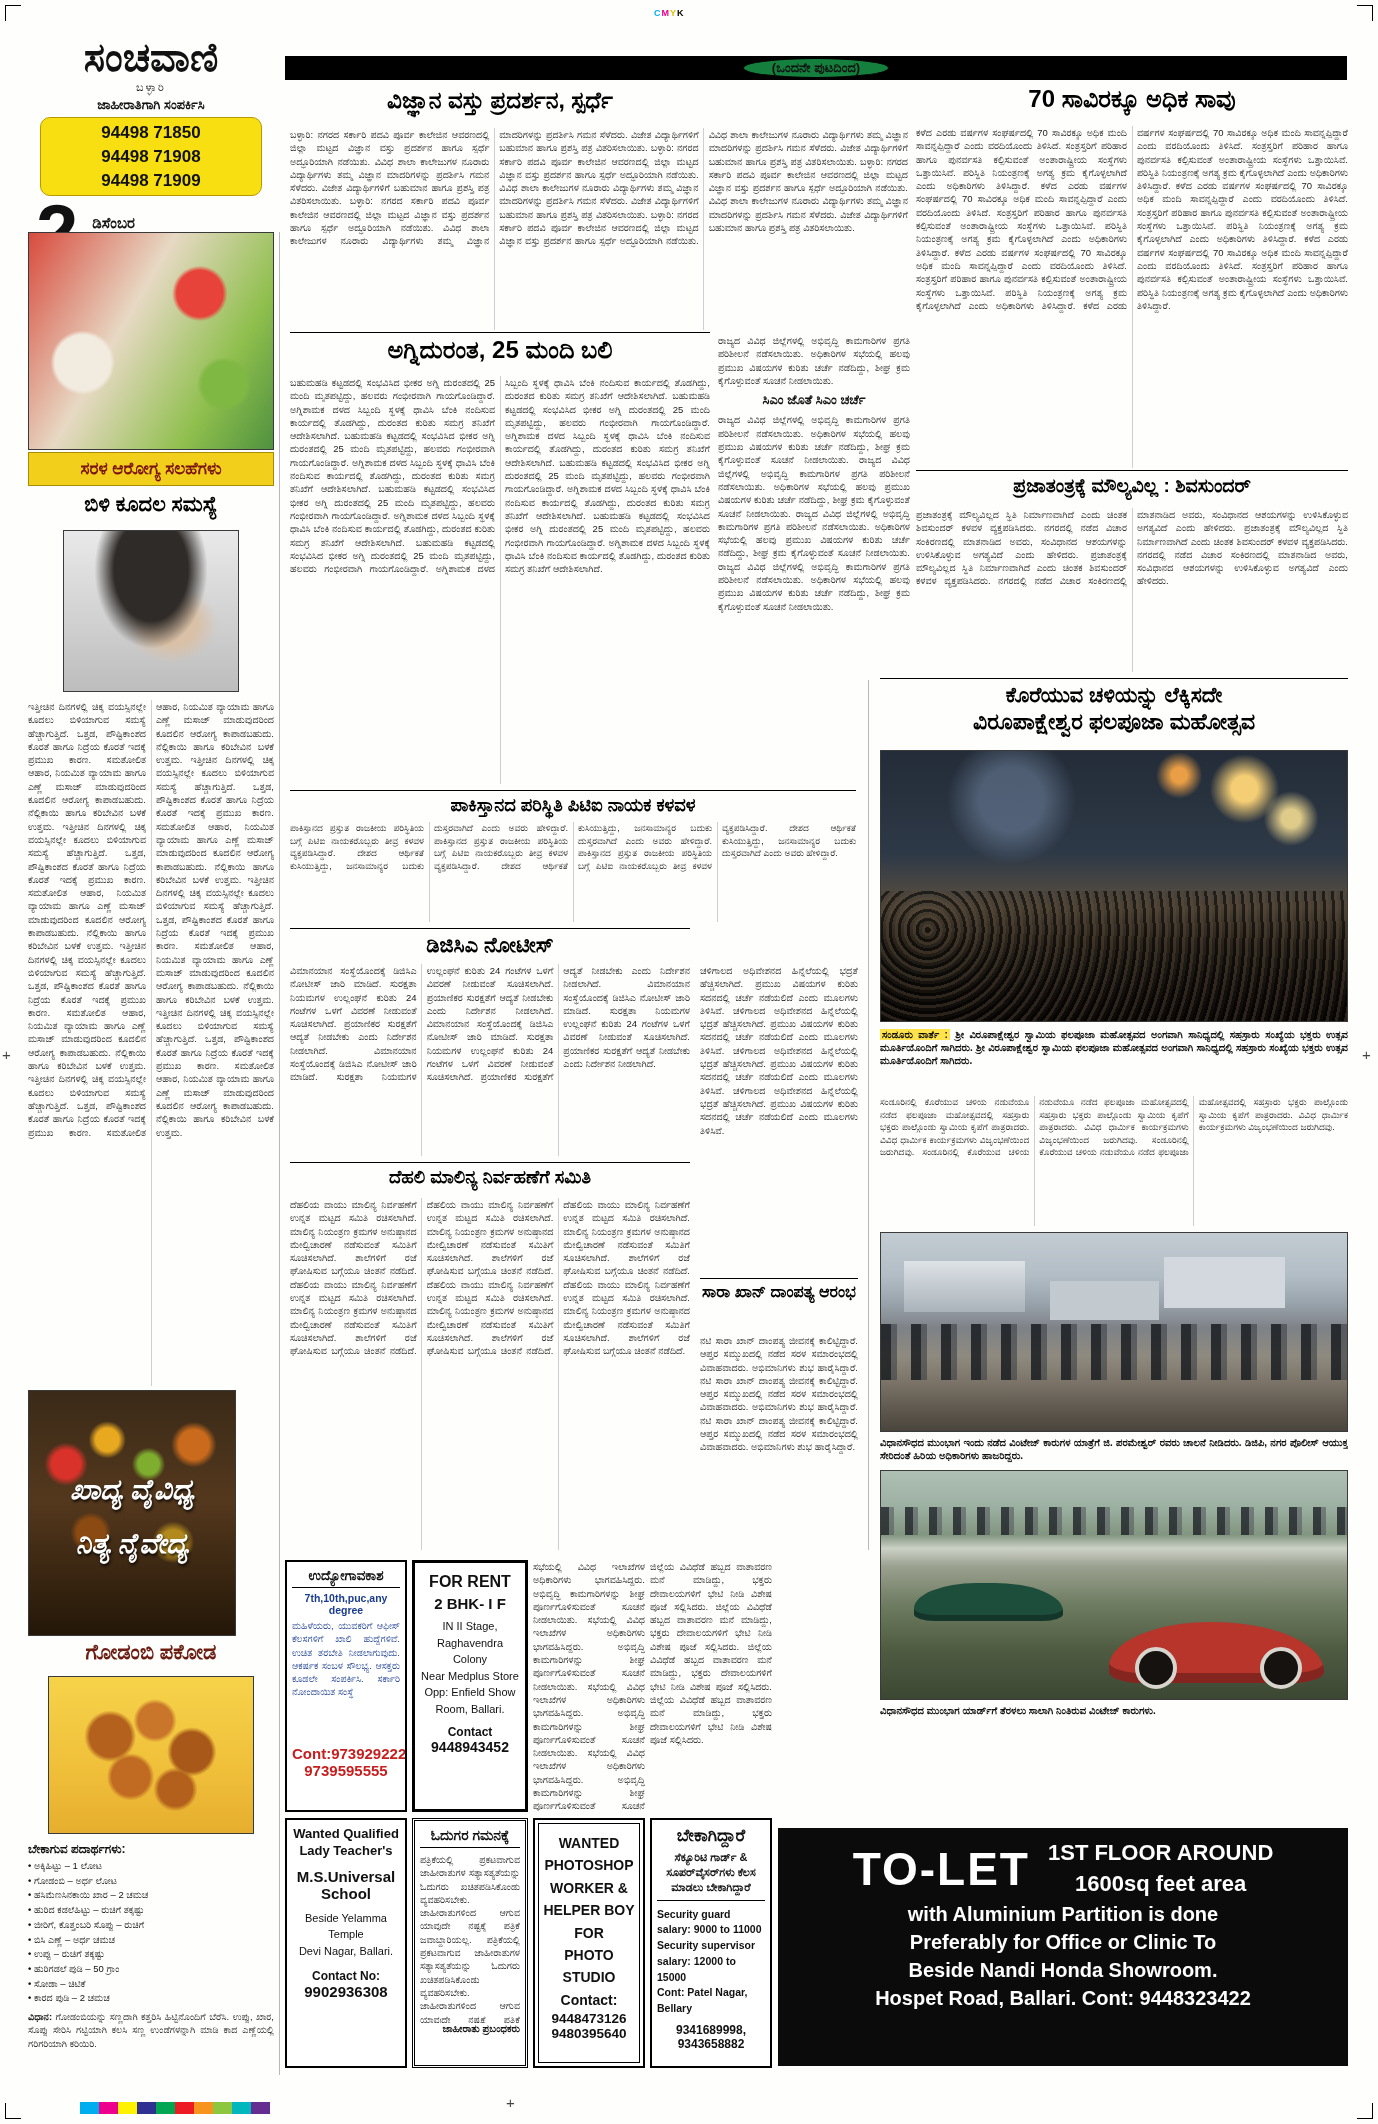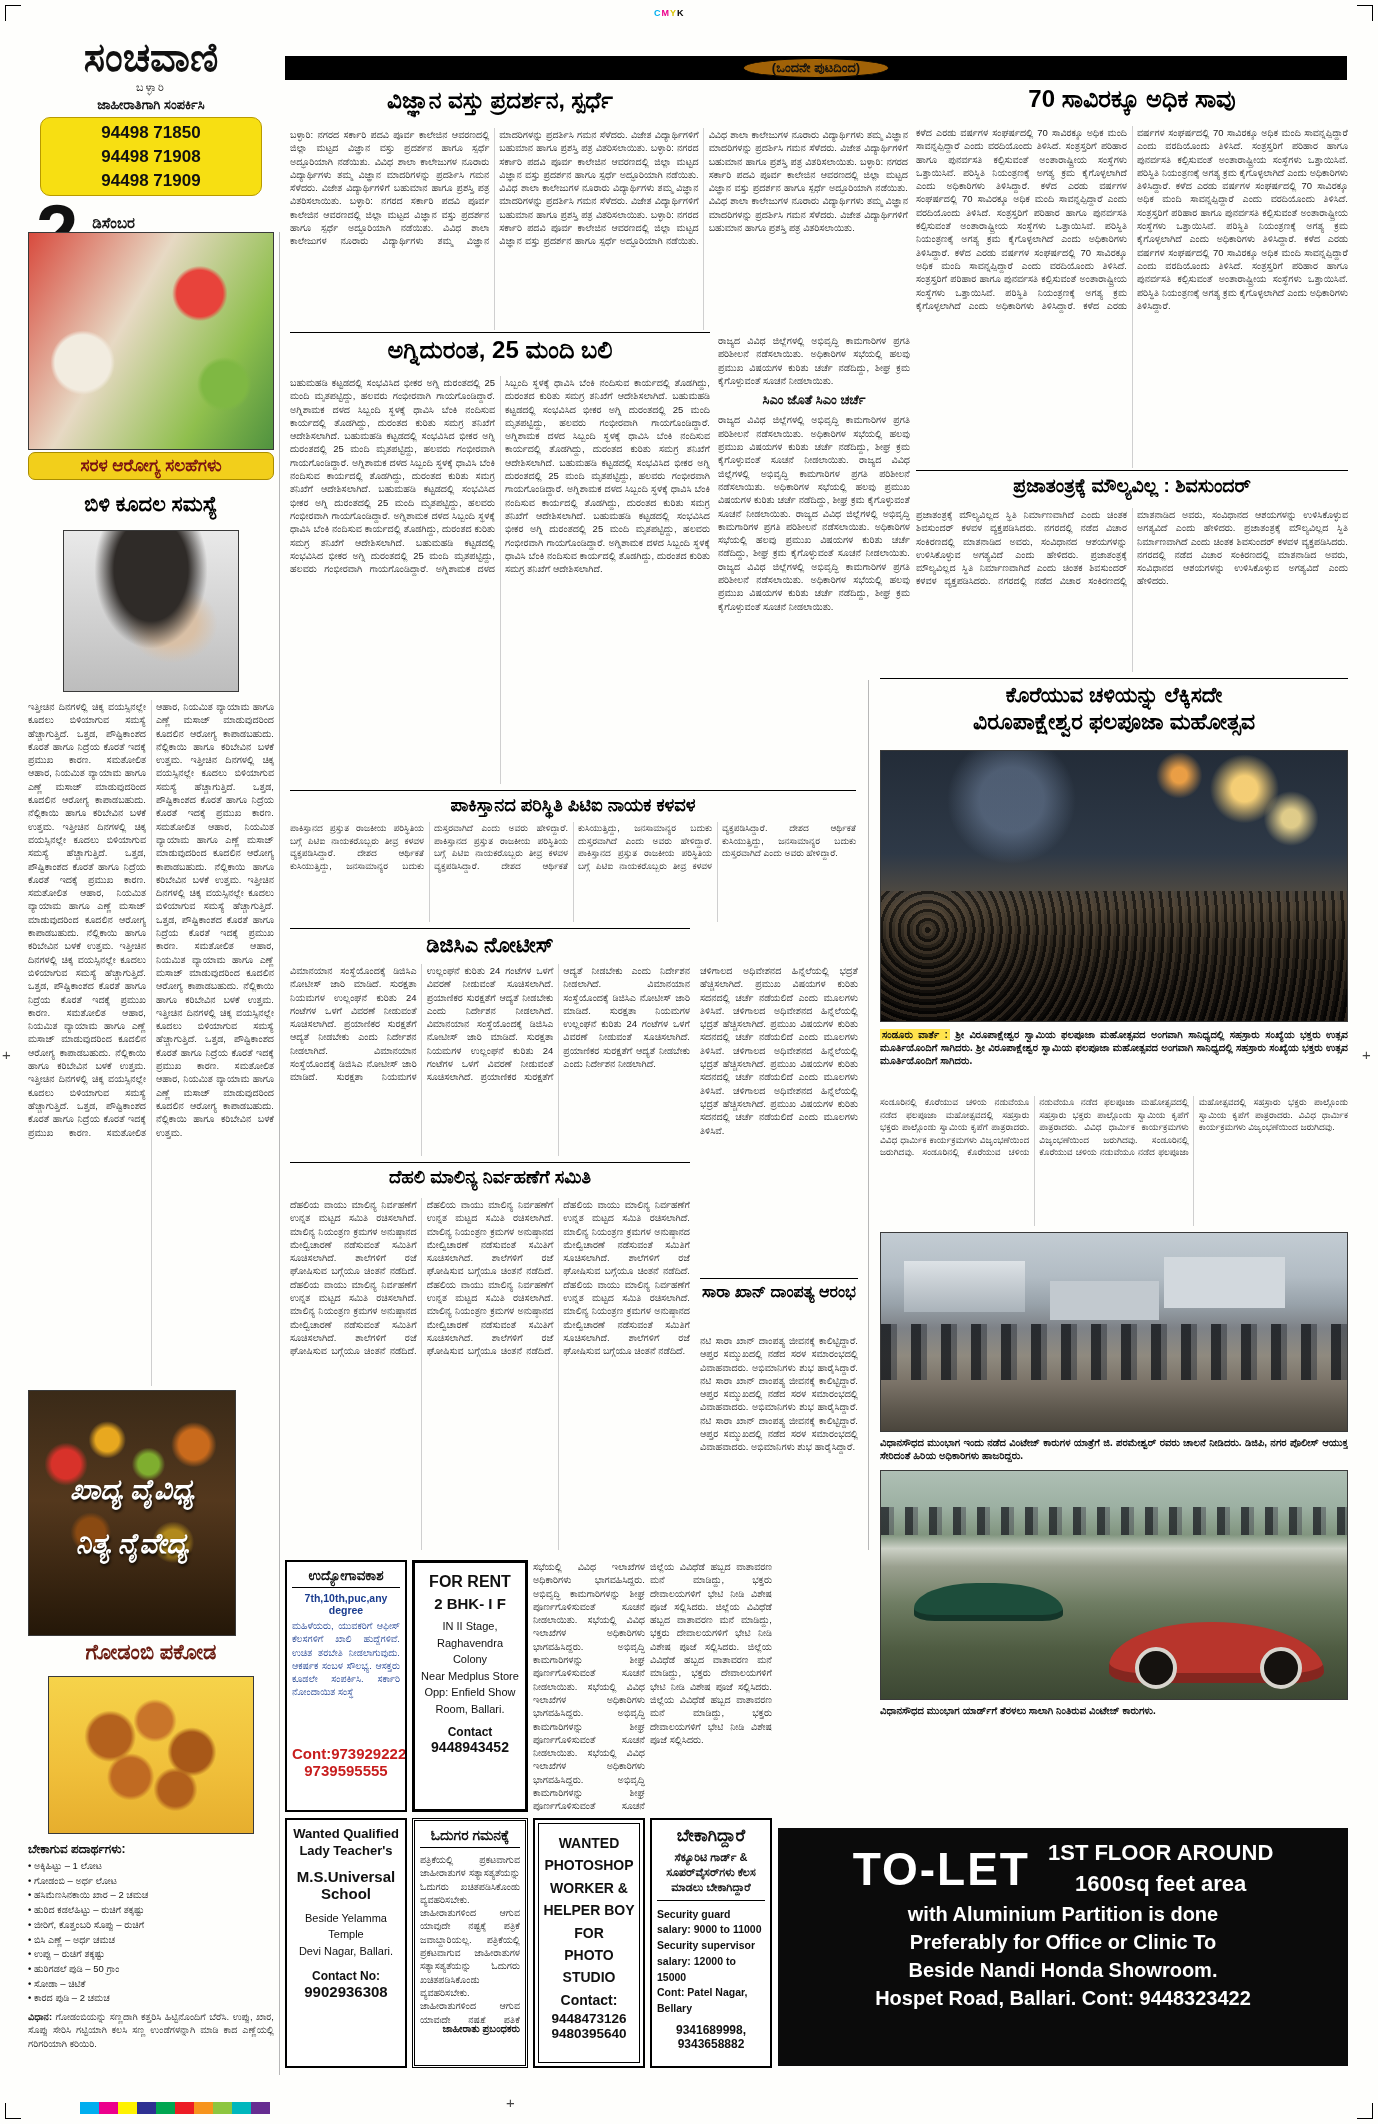--- a/index.html
+++ b/index.html
@@ -23,21 +23,21 @@
   .mast-name { font-family:"Liberation Serif","DejaVu Serif",serif; font-size:40px; font-weight:700; text-align:center; }
   .mast-city { text-align:center; font-size:11px; letter-spacing:2px; }
   .mast-contact { text-align:center; font-size:13px; font-weight:700; margin-top:3px; }
   .mast-phones { background:#f7df12; border:1px solid #b89a00; border-radius:10px; margin:4px 12px 0; padding:3px 0; text-align:center; font-size:17px; font-weight:700; line-height:1.4; }
   .mast-bottom { display:flex; align-items:center; margin-top:2px; }
   .mast-pageno { font-size:76px; font-weight:700; line-height:.9; padding-left:8px; }
   .mast-date { margin-left:14px; font-weight:700; font-size:15px; line-height:1.5; }
 
   
   .banner { background:#000; display:flex; align-items:center; justify-content:center; }
-  .banner-oval { background:#a16207; border:1px solid #000; border-radius:50%; padding:1px 28px; font-weight:700; font-size:13px; white-space:nowrap; }
+  .banner-oval { background:#15803d; border:1px solid #000; border-radius:50%; padding:1px 28px; font-weight:700; font-size:13px; white-space:nowrap; }
 
   
   .photo { position:absolute; overflow:hidden; border:1px solid #3a3a3a; }
   .photo-festival { background:
     radial-gradient(circle at 78% 14%, rgba(255,214,120,.95) 0 3%, transparent 8%),
     radial-gradient(circle at 64% 9%, rgba(255,170,70,.9) 0 2%, transparent 6%),
     radial-gradient(circle at 88% 25%, rgba(255,230,150,.85) 0 2%, transparent 6%),
     radial-gradient(circle at 28% 18%, rgba(120,140,170,.5) 0 8%, transparent 16%),
     linear-gradient(180deg,#232c38 0%,#2e3947 38%,#5a4f3f 58%,#3a3226 72%,#191512 100%); }
   .photo-festival::after { content:""; position:absolute; left:0; right:0; bottom:0; height:48%;
@@ -191,21 +191,21 @@
   <div class="photo photo-officials" style="left:880px;top:1232px;width:468px;height:200px;"></div>
   <div class="abs cap" style="left:880px;top:1436px;width:468px;height:30px;">ವಿಧಾನಸೌಧದ ಮುಂಭಾಗ ಇಂದು ನಡೆದ ವಿಂಟೇಜ್ ಕಾರುಗಳ ಯಾತ್ರೆಗೆ ಜಿ. ಪರಮೇಶ್ವರ್ ರವರು ಚಾಲನೆ ನೀಡಿದರು. ಡಿಜಿಪಿ, ನಗರ ಪೊಲೀಸ್ ಆಯುಕ್ತ ಸೇರಿದಂತೆ ಹಿರಿಯ ಅಧಿಕಾರಿಗಳು ಹಾಜರಿದ್ದರು.</div>
 
   <div class="photo photo-cars" style="left:880px;top:1470px;width:468px;height:230px;">
     <div class="car-green"></div>
     <div class="car-red"></div>
   </div>
   <div class="abs cap" style="left:880px;top:1704px;width:468px;height:30px;">ವಿಧಾನಸೌಧದ ಮುಂಭಾಗ ಯಾರ್ಡ್‌ಗೆ ತೆರಳಲು ಸಾಲಾಗಿ ನಿಂತಿರುವ ವಿಂಟೇಜ್ ಕಾರುಗಳು.</div>
 
   <div class="photo photo-health" style="left:28px;top:232px;width:246px;height:218px;"></div>
-  <div class="abs health-bar" style="left:28px;top:452px;width:246px;height:28px;border-radius:7px;">ಸರಳ ಆರೋಗ್ಯ ಸಲಹೆಗಳು</div>
+  <div class="abs health-bar" style="left:28px;top:452px;width:246px;height:34px;">ಸರಳ ಆರೋಗ್ಯ ಸಲಹೆಗಳು</div>
   <div class="abs headline" style="left:28px;top:492px;width:246px;height:34px;font-size:21px;">ಬಿಳಿ ಕೂದಲ ಸಮಸ್ಯೆ</div>
   <div class="photo photo-hair" style="left:63px;top:530px;width:176px;height:162px;"></div>
   <div class="abs body-text cols-2" style="left:28px;top:700px;width:246px;height:686px;">ಇತ್ತೀಚಿನ ದಿನಗಳಲ್ಲಿ ಚಿಕ್ಕ ವಯಸ್ಸಿನಲ್ಲೇ ಕೂದಲು ಬಿಳಿಯಾಗುವ ಸಮಸ್ಯೆ ಹೆಚ್ಚಾಗುತ್ತಿದೆ. ಒತ್ತಡ, ಪೌಷ್ಟಿಕಾಂಶದ ಕೊರತೆ ಹಾಗೂ ನಿದ್ರೆಯ ಕೊರತೆ ಇದಕ್ಕೆ ಪ್ರಮುಖ ಕಾರಣ. ಸಮತೋಲಿತ ಆಹಾರ, ನಿಯಮಿತ ವ್ಯಾಯಾಮ ಹಾಗೂ ಎಣ್ಣೆ ಮಸಾಜ್ ಮಾಡುವುದರಿಂದ ಕೂದಲಿನ ಆರೋಗ್ಯ ಕಾಪಾಡಬಹುದು. ನೆಲ್ಲಿಕಾಯಿ ಹಾಗೂ ಕರಿಬೇವಿನ ಬಳಕೆ ಉತ್ತಮ. ಇತ್ತೀಚಿನ ದಿನಗಳಲ್ಲಿ ಚಿಕ್ಕ ವಯಸ್ಸಿನಲ್ಲೇ ಕೂದಲು ಬಿಳಿಯಾಗುವ ಸಮಸ್ಯೆ ಹೆಚ್ಚಾಗುತ್ತಿದೆ. ಒತ್ತಡ, ಪೌಷ್ಟಿಕಾಂಶದ ಕೊರತೆ ಹಾಗೂ ನಿದ್ರೆಯ ಕೊರತೆ ಇದಕ್ಕೆ ಪ್ರಮುಖ ಕಾರಣ. ಸಮತೋಲಿತ ಆಹಾರ, ನಿಯಮಿತ ವ್ಯಾಯಾಮ ಹಾಗೂ ಎಣ್ಣೆ ಮಸಾಜ್ ಮಾಡುವುದರಿಂದ ಕೂದಲಿನ ಆರೋಗ್ಯ ಕಾಪಾಡಬಹುದು. ನೆಲ್ಲಿಕಾಯಿ ಹಾಗೂ ಕರಿಬೇವಿನ ಬಳಕೆ ಉತ್ತಮ. ಇತ್ತೀಚಿನ ದಿನಗಳಲ್ಲಿ ಚಿಕ್ಕ ವಯಸ್ಸಿನಲ್ಲೇ ಕೂದಲು ಬಿಳಿಯಾಗುವ ಸಮಸ್ಯೆ ಹೆಚ್ಚಾಗುತ್ತಿದೆ. ಒತ್ತಡ, ಪೌಷ್ಟಿಕಾಂಶದ ಕೊರತೆ ಹಾಗೂ ನಿದ್ರೆಯ ಕೊರತೆ ಇದಕ್ಕೆ ಪ್ರಮುಖ ಕಾರಣ. ಸಮತೋಲಿತ ಆಹಾರ, ನಿಯಮಿತ ವ್ಯಾಯಾಮ ಹಾಗೂ ಎಣ್ಣೆ ಮಸಾಜ್ ಮಾಡುವುದರಿಂದ ಕೂದಲಿನ ಆರೋಗ್ಯ ಕಾಪಾಡಬಹುದು. ನೆಲ್ಲಿಕಾಯಿ ಹಾಗೂ ಕರಿಬೇವಿನ ಬಳಕೆ ಉತ್ತಮ. ಇತ್ತೀಚಿನ ದಿನಗಳಲ್ಲಿ ಚಿಕ್ಕ ವಯಸ್ಸಿನಲ್ಲೇ ಕೂದಲು ಬಿಳಿಯಾಗುವ ಸಮಸ್ಯೆ ಹೆಚ್ಚಾಗುತ್ತಿದೆ. ಒತ್ತಡ, ಪೌಷ್ಟಿಕಾಂಶದ ಕೊರತೆ ಹಾಗೂ ನಿದ್ರೆಯ ಕೊರತೆ ಇದಕ್ಕೆ ಪ್ರಮುಖ ಕಾರಣ. ಸಮತೋಲಿತ ಆಹಾರ, ನಿಯಮಿತ ವ್ಯಾಯಾಮ ಹಾಗೂ ಎಣ್ಣೆ ಮಸಾಜ್ ಮಾಡುವುದರಿಂದ ಕೂದಲಿನ ಆರೋಗ್ಯ ಕಾಪಾಡಬಹುದು. ನೆಲ್ಲಿಕಾಯಿ ಹಾಗೂ ಕರಿಬೇವಿನ ಬಳಕೆ ಉತ್ತಮ. ಇತ್ತೀಚಿನ ದಿನಗಳಲ್ಲಿ ಚಿಕ್ಕ ವಯಸ್ಸಿನಲ್ಲೇ ಕೂದಲು ಬಿಳಿಯಾಗುವ ಸಮಸ್ಯೆ ಹೆಚ್ಚಾಗುತ್ತಿದೆ. ಒತ್ತಡ, ಪೌಷ್ಟಿಕಾಂಶದ ಕೊರತೆ ಹಾಗೂ ನಿದ್ರೆಯ ಕೊರತೆ ಇದಕ್ಕೆ ಪ್ರಮುಖ ಕಾರಣ. ಸಮತೋಲಿತ ಆಹಾರ, ನಿಯಮಿತ ವ್ಯಾಯಾಮ ಹಾಗೂ ಎಣ್ಣೆ ಮಸಾಜ್ ಮಾಡುವುದರಿಂದ ಕೂದಲಿನ ಆರೋಗ್ಯ ಕಾಪಾಡಬಹುದು. ನೆಲ್ಲಿಕಾಯಿ ಹಾಗೂ ಕರಿಬೇವಿನ ಬಳಕೆ ಉತ್ತಮ. ಇತ್ತೀಚಿನ ದಿನಗಳಲ್ಲಿ ಚಿಕ್ಕ ವಯಸ್ಸಿನಲ್ಲೇ ಕೂದಲು ಬಿಳಿಯಾಗುವ ಸಮಸ್ಯೆ ಹೆಚ್ಚಾಗುತ್ತಿದೆ. ಒತ್ತಡ, ಪೌಷ್ಟಿಕಾಂಶದ ಕೊರತೆ ಹಾಗೂ ನಿದ್ರೆಯ ಕೊರತೆ ಇದಕ್ಕೆ ಪ್ರಮುಖ ಕಾರಣ. ಸಮತೋಲಿತ ಆಹಾರ, ನಿಯಮಿತ ವ್ಯಾಯಾಮ ಹಾಗೂ ಎಣ್ಣೆ ಮಸಾಜ್ ಮಾಡುವುದರಿಂದ ಕೂದಲಿನ ಆರೋಗ್ಯ ಕಾಪಾಡಬಹುದು. ನೆಲ್ಲಿಕಾಯಿ ಹಾಗೂ ಕರಿಬೇವಿನ ಬಳಕೆ ಉತ್ತಮ. ಇತ್ತೀಚಿನ ದಿನಗಳಲ್ಲಿ ಚಿಕ್ಕ ವಯಸ್ಸಿನಲ್ಲೇ ಕೂದಲು ಬಿಳಿಯಾಗುವ ಸಮಸ್ಯೆ ಹೆಚ್ಚಾಗುತ್ತಿದೆ. ಒತ್ತಡ, ಪೌಷ್ಟಿಕಾಂಶದ ಕೊರತೆ ಹಾಗೂ ನಿದ್ರೆಯ ಕೊರತೆ ಇದಕ್ಕೆ ಪ್ರಮುಖ ಕಾರಣ. ಸಮತೋಲಿತ ಆಹಾರ, ನಿಯಮಿತ ವ್ಯಾಯಾಮ ಹಾಗೂ ಎಣ್ಣೆ ಮಸಾಜ್ ಮಾಡುವುದರಿಂದ ಕೂದಲಿನ ಆರೋಗ್ಯ ಕಾಪಾಡಬಹುದು. ನೆಲ್ಲಿಕಾಯಿ ಹಾಗೂ ಕರಿಬೇವಿನ ಬಳಕೆ ಉತ್ತಮ.</div>
 
   <div class="photo photo-spice" style="left:28px;top:1390px;width:208px;height:246px;">
     <div class="script-text" style="position:absolute;left:0;right:0;top:34%;font-size:28px;">ಖಾದ್ಯ ವೈವಿಧ್ಯ</div>
     <div class="script-text" style="position:absolute;left:0;right:0;top:56%;font-size:28px;">ನಿತ್ಯ ನೈವೇದ್ಯ</div>
   </div>
   <div class="abs headline" style="left:28px;top:1640px;width:246px;height:32px;font-size:21px;color:#6b1d12;">ಗೋಡಂಬಿ ಪಕೋಡ</div>
   <div class="photo photo-pakoda" style="left:48px;top:1676px;width:206px;height:158px;"></div>

